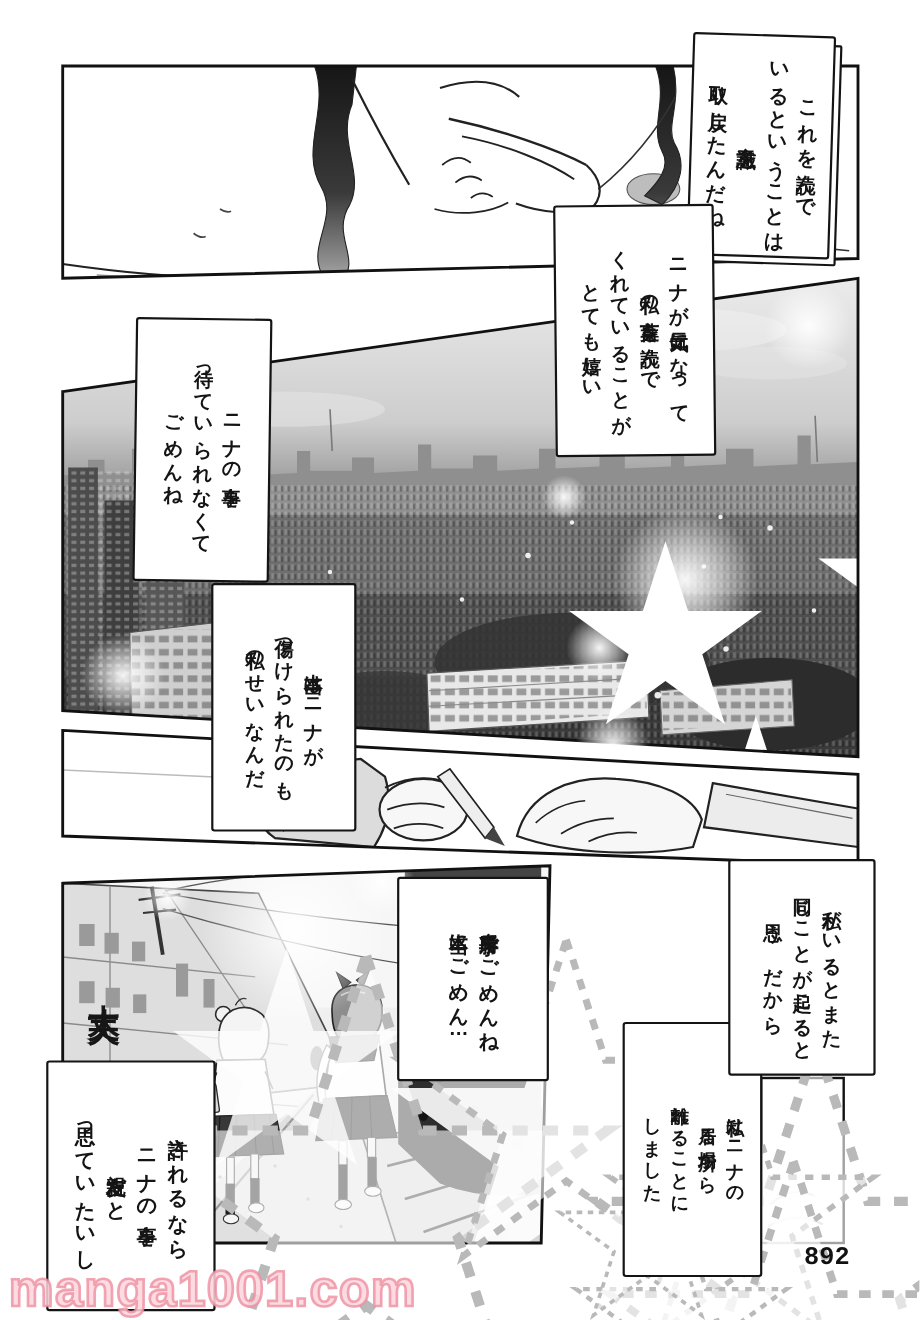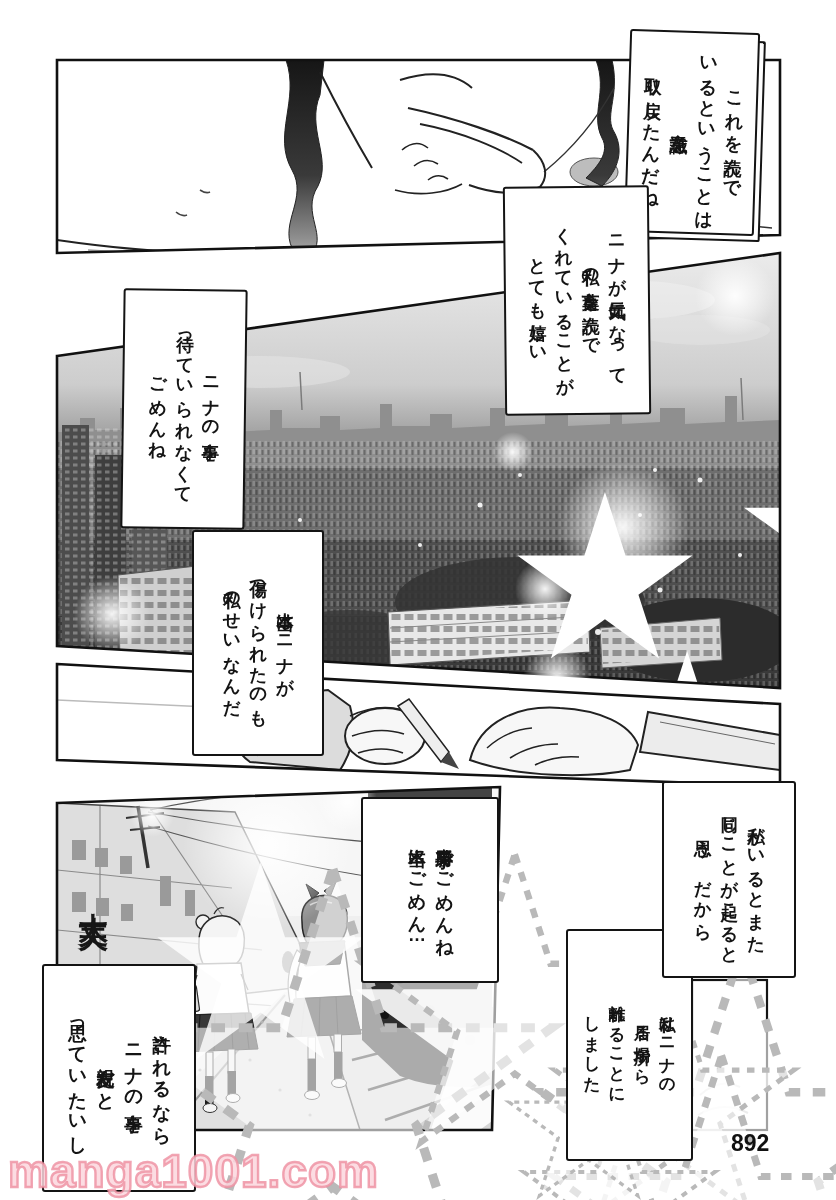--- a/index.html
+++ b/index.html
@@ -358,15 +358,15 @@
     <span style="font-size:18.5px;">許されるなら
 ニナの事を
 親友だと
 思っていたいし</span>
   </div>
 
   <div class="bg-text" style="left:72px;top:888px;font-size:30px;">大丈夫</div>
 
   <div class="watermark" style="left:8px;top:1144px;font-size:46px;">manga1001.com</div>
 
-  <div class="page-number" style="left:731px;top:1130px;font-size:23px;">892</div>
+  <div class="page-number" style="left:731px;top:1130px;font-size:23px;font-family:Liberation Mono, monospace;">892</div>
 
 </div>
 
 </body></html>

